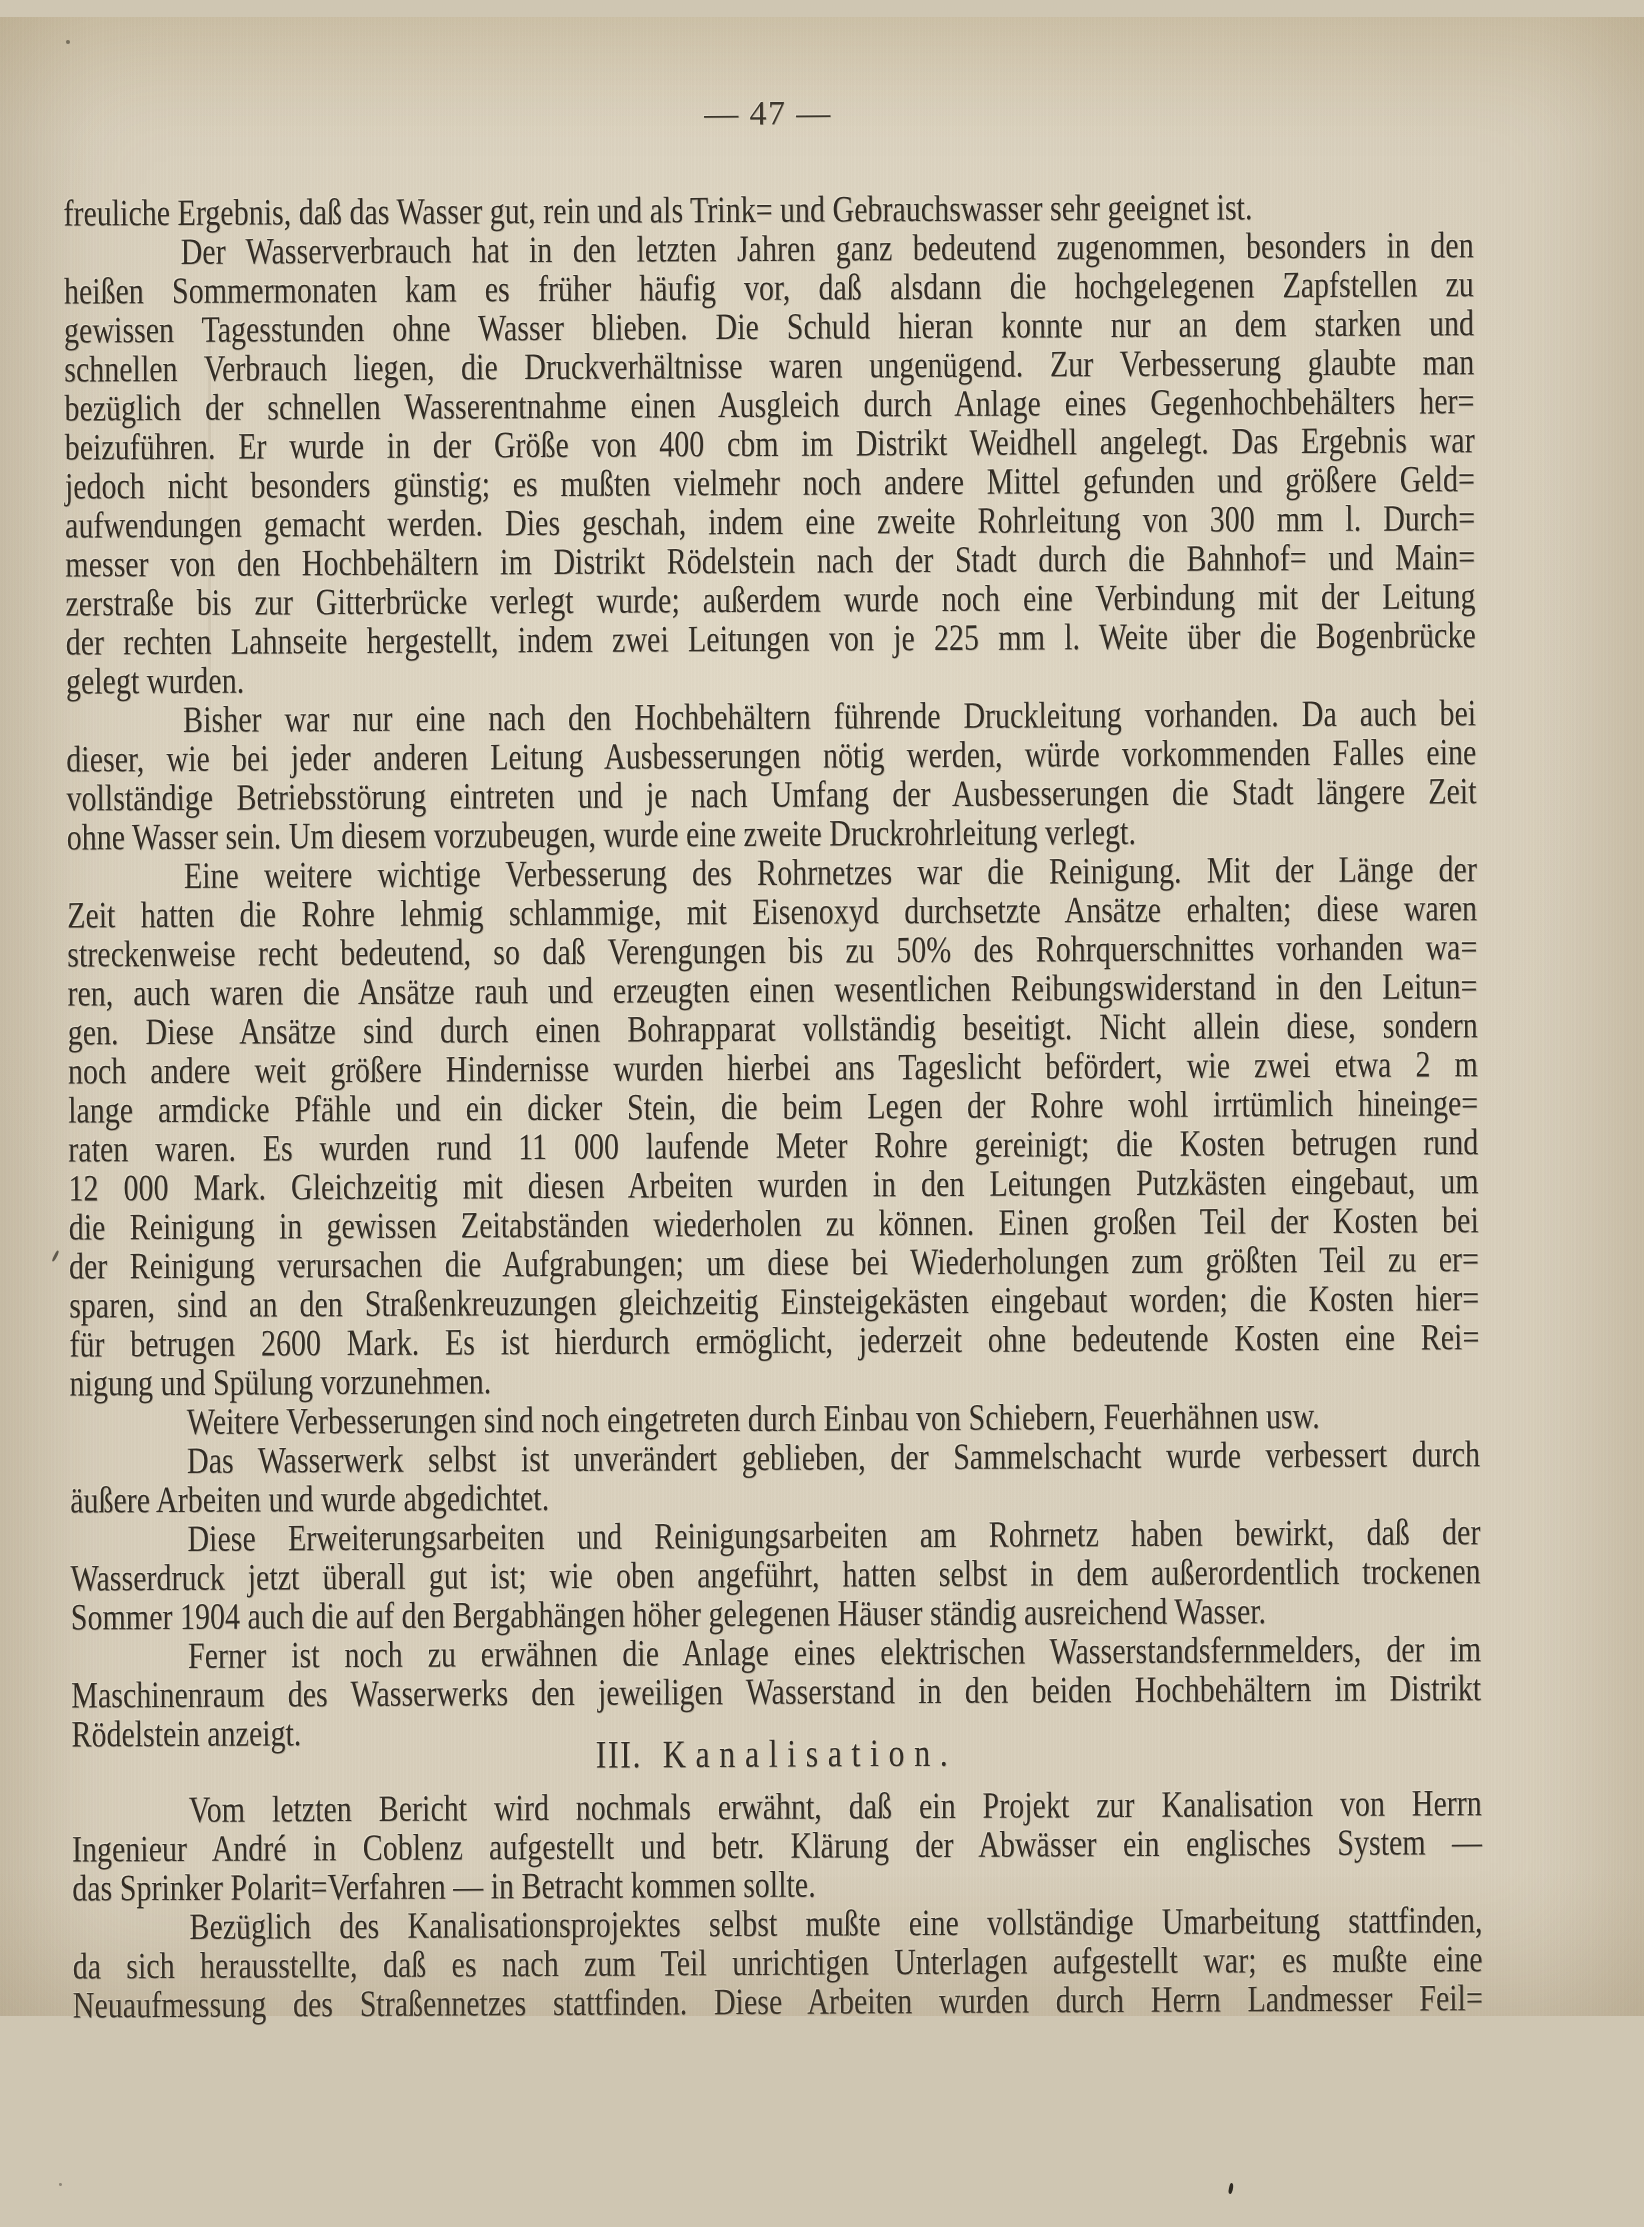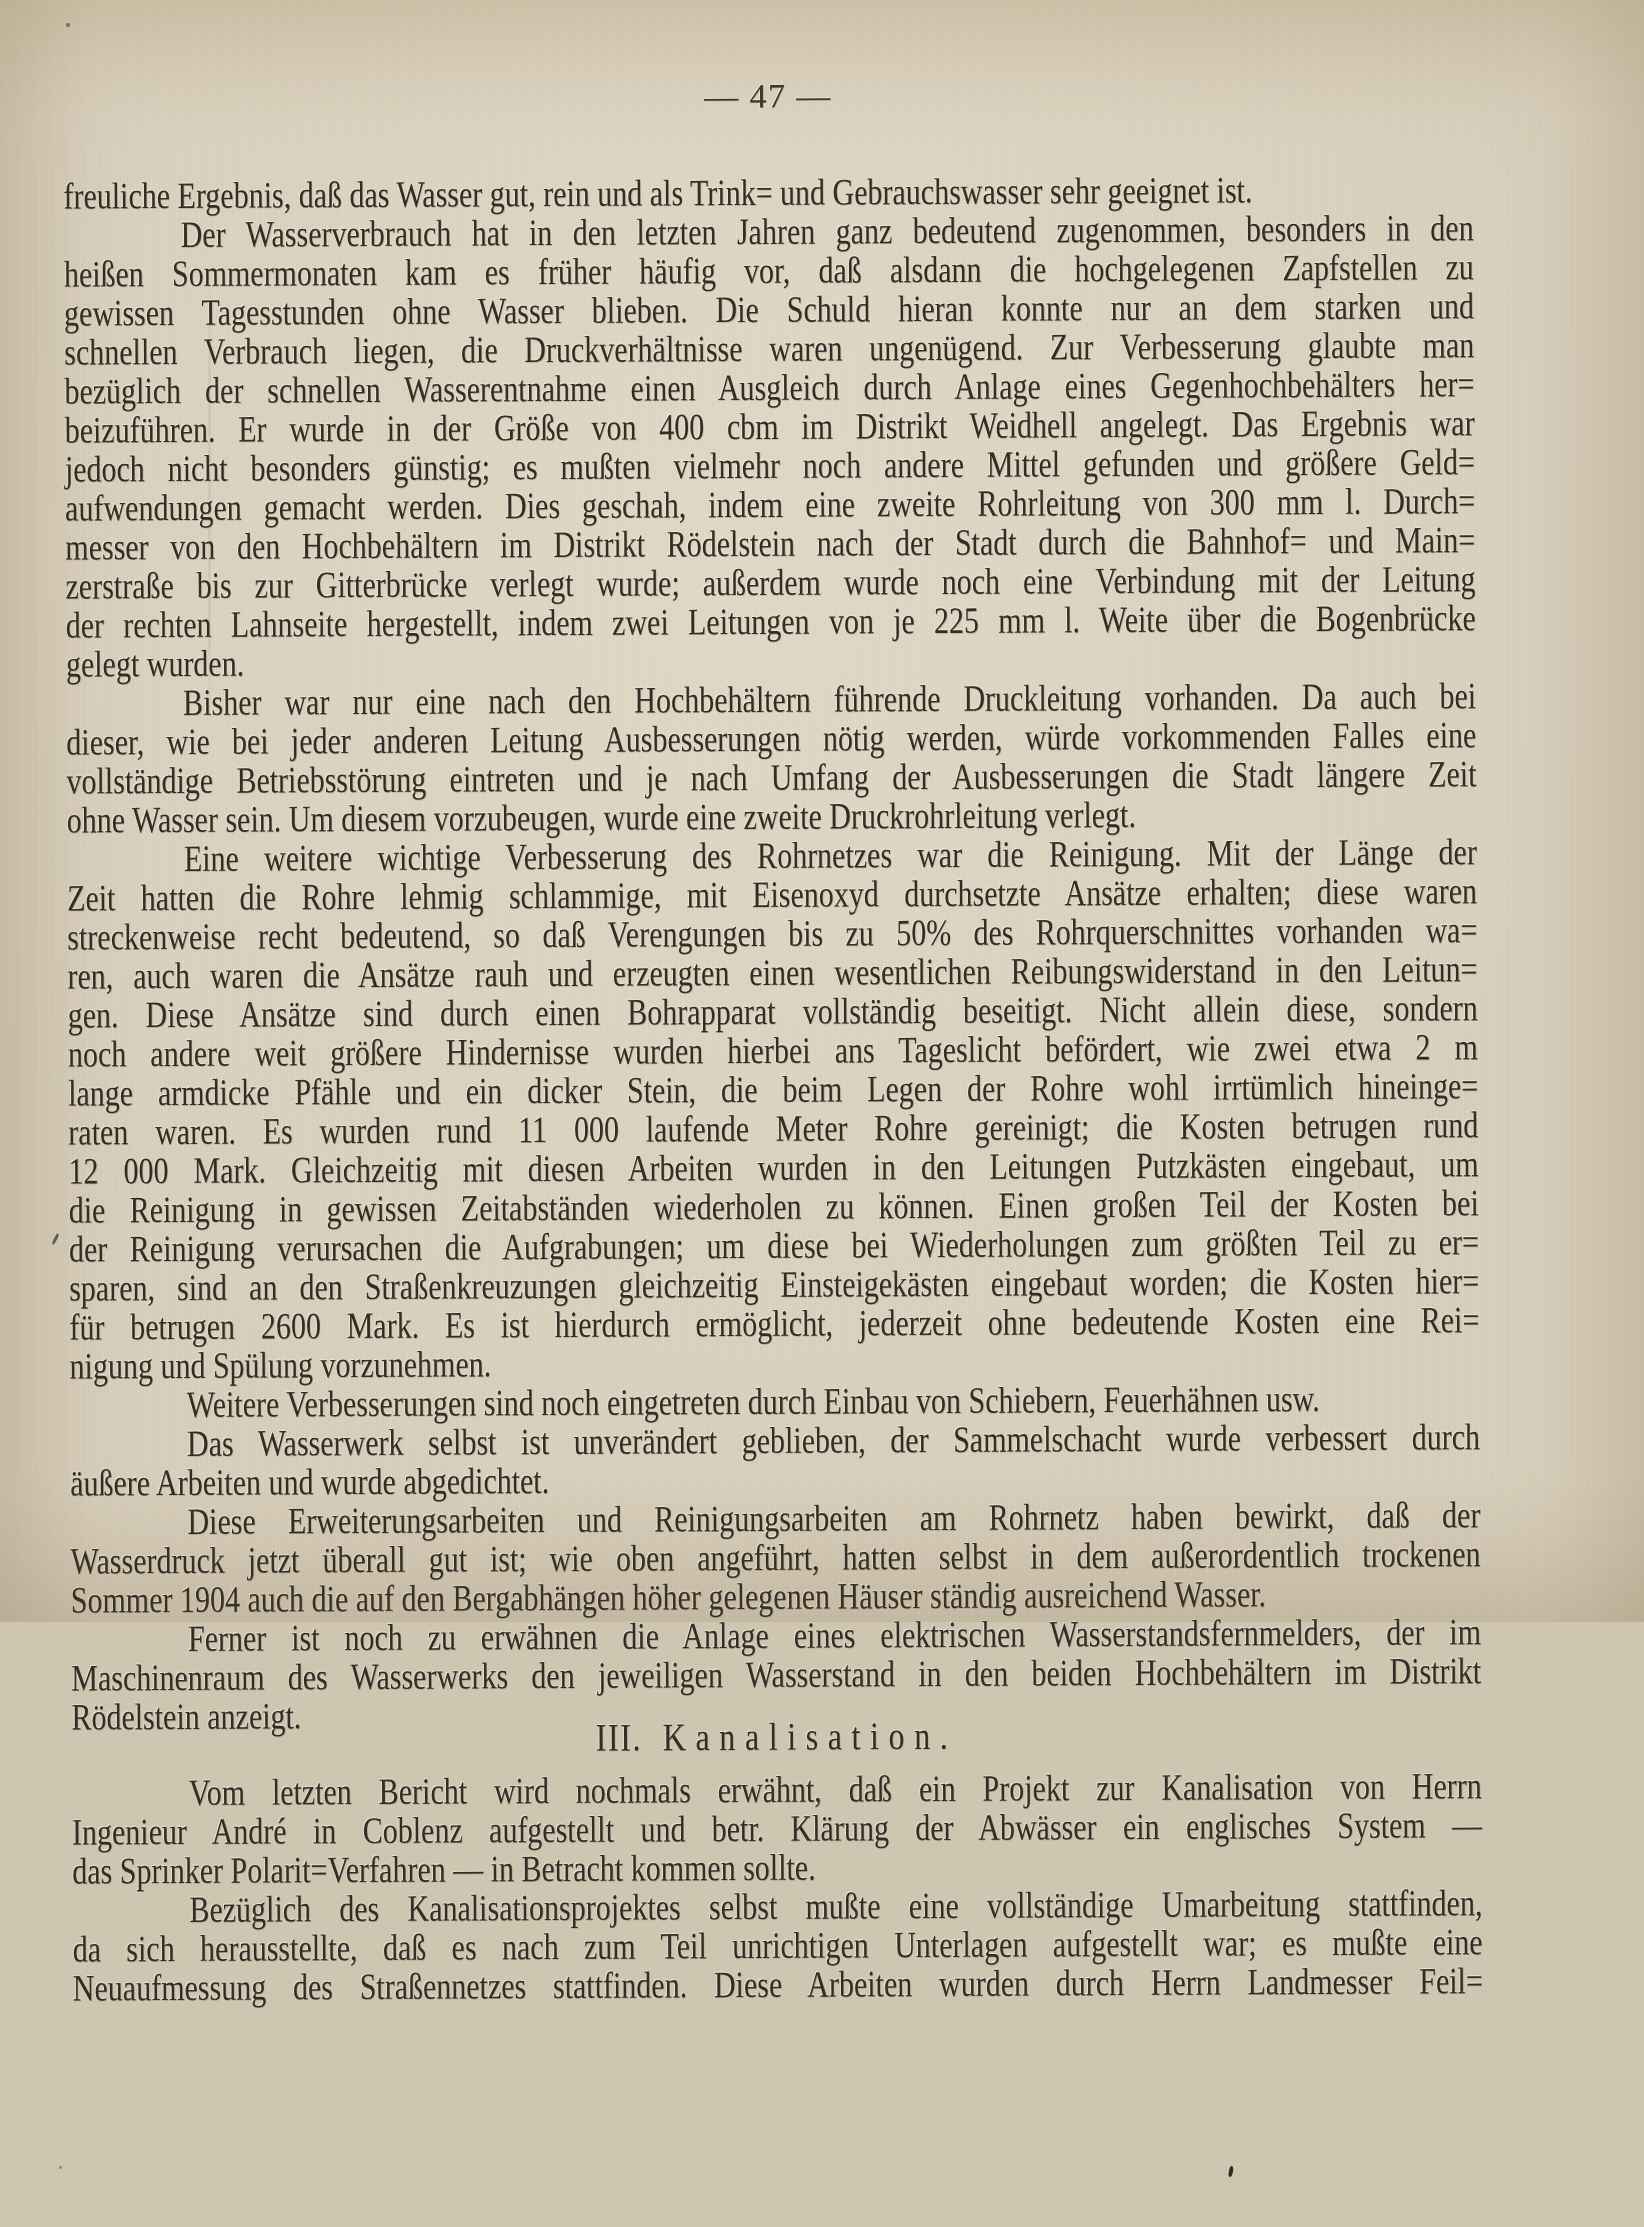--- a/index.html
+++ b/index.html
@@ -4,21 +4,21 @@
 <style>
   html, body { margin: 0; padding: 0; }
   body {
     width: 1644px; height: 2227px;
     position: relative; overflow: hidden;
     background: #cfc6b2;
     font-family: "Liberation Serif", "DejaVu Serif", serif;
   }
   
   #sheet {
-    position: absolute; left: 0; top: 0; width: 1644px; height: 1622px;
+    position: absolute; left: 0; top: 17px; width: 1644px; height: 1999px;
     background-color: #d8cfbc;
     background-image:
       radial-gradient(ellipse 1200px 1453px at 46% 34%, rgba(255,250,234,0.22), rgba(255,250,234,0) 72%),
       linear-gradient(180deg, rgba(186,162,110,0.16) 0px, rgba(186,162,110,0.0) 120px),
       linear-gradient(0deg,   rgba(150,128,92,0.14) 0px, rgba(150,128,92,0.0) 145px),
       linear-gradient(90deg,  rgba(140,118,84,0.10) 0px, rgba(140,118,84,0.0) 95px),
       linear-gradient(270deg, rgba(150,128,92,0.10) 0px, rgba(150,128,92,0.0) 107px),
       repeating-linear-gradient(90deg, rgba(255,255,255,0.020) 0px 1.3px, rgba(120,100,60,0.020) 1.3px 3.2px);
   }
   #sheet::after {

